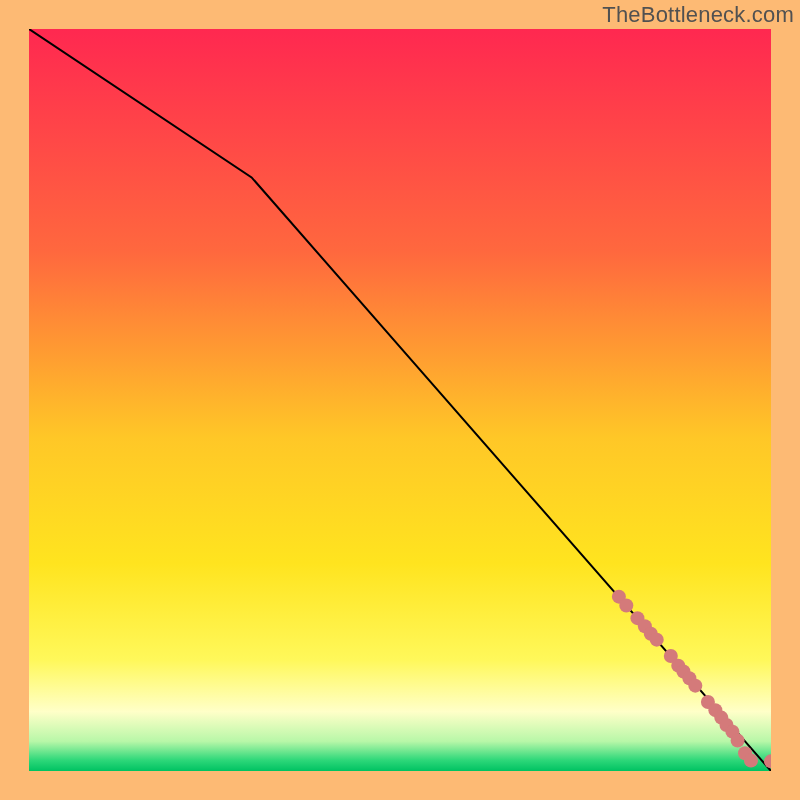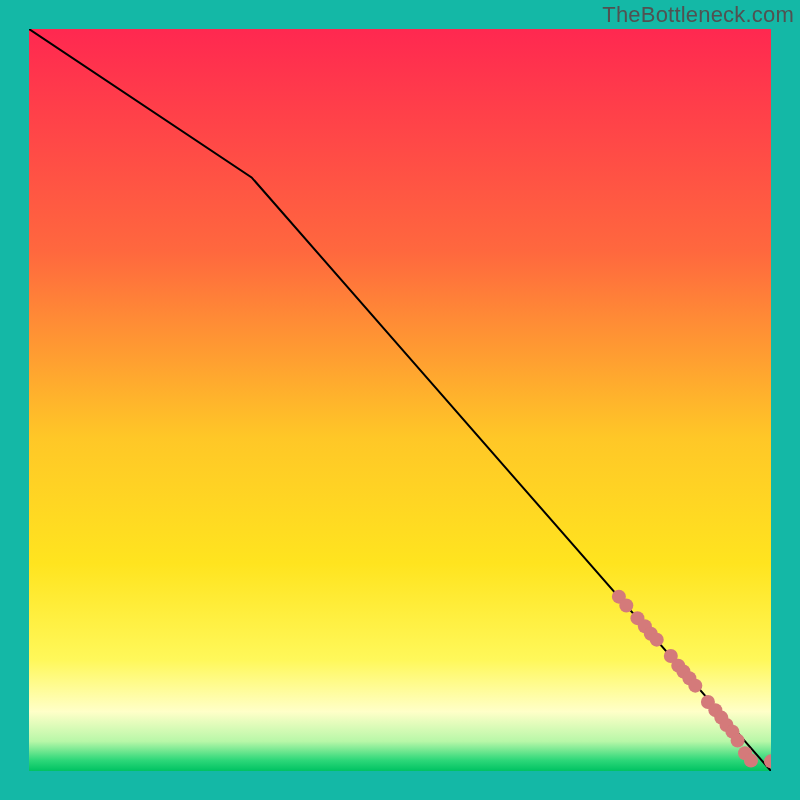--- a/index.html
+++ b/index.html
@@ -1,21 +1,21 @@
 <!DOCTYPE html>
 <html><head>
 <meta charset="utf-8">
 <style>
   * { margin: 0; padding: 0; box-sizing: border-box; }
   html, body { width: 800px; height: 800px; overflow: hidden; background: #000; font-family: Arial, Helvetica, sans-serif; }
   .stage {
     position: relative;
     width: 800px;
     height: 800px;
-    background: #14b8a6;
+    background: #fdba74;
   }
   .watermark {
     position: absolute;
     top: 2px;
     right: 6px;
     color: #515151;
     font-size: 22px;
     font-weight: 400;
     letter-spacing: 0.2px;
     z-index: 10;

